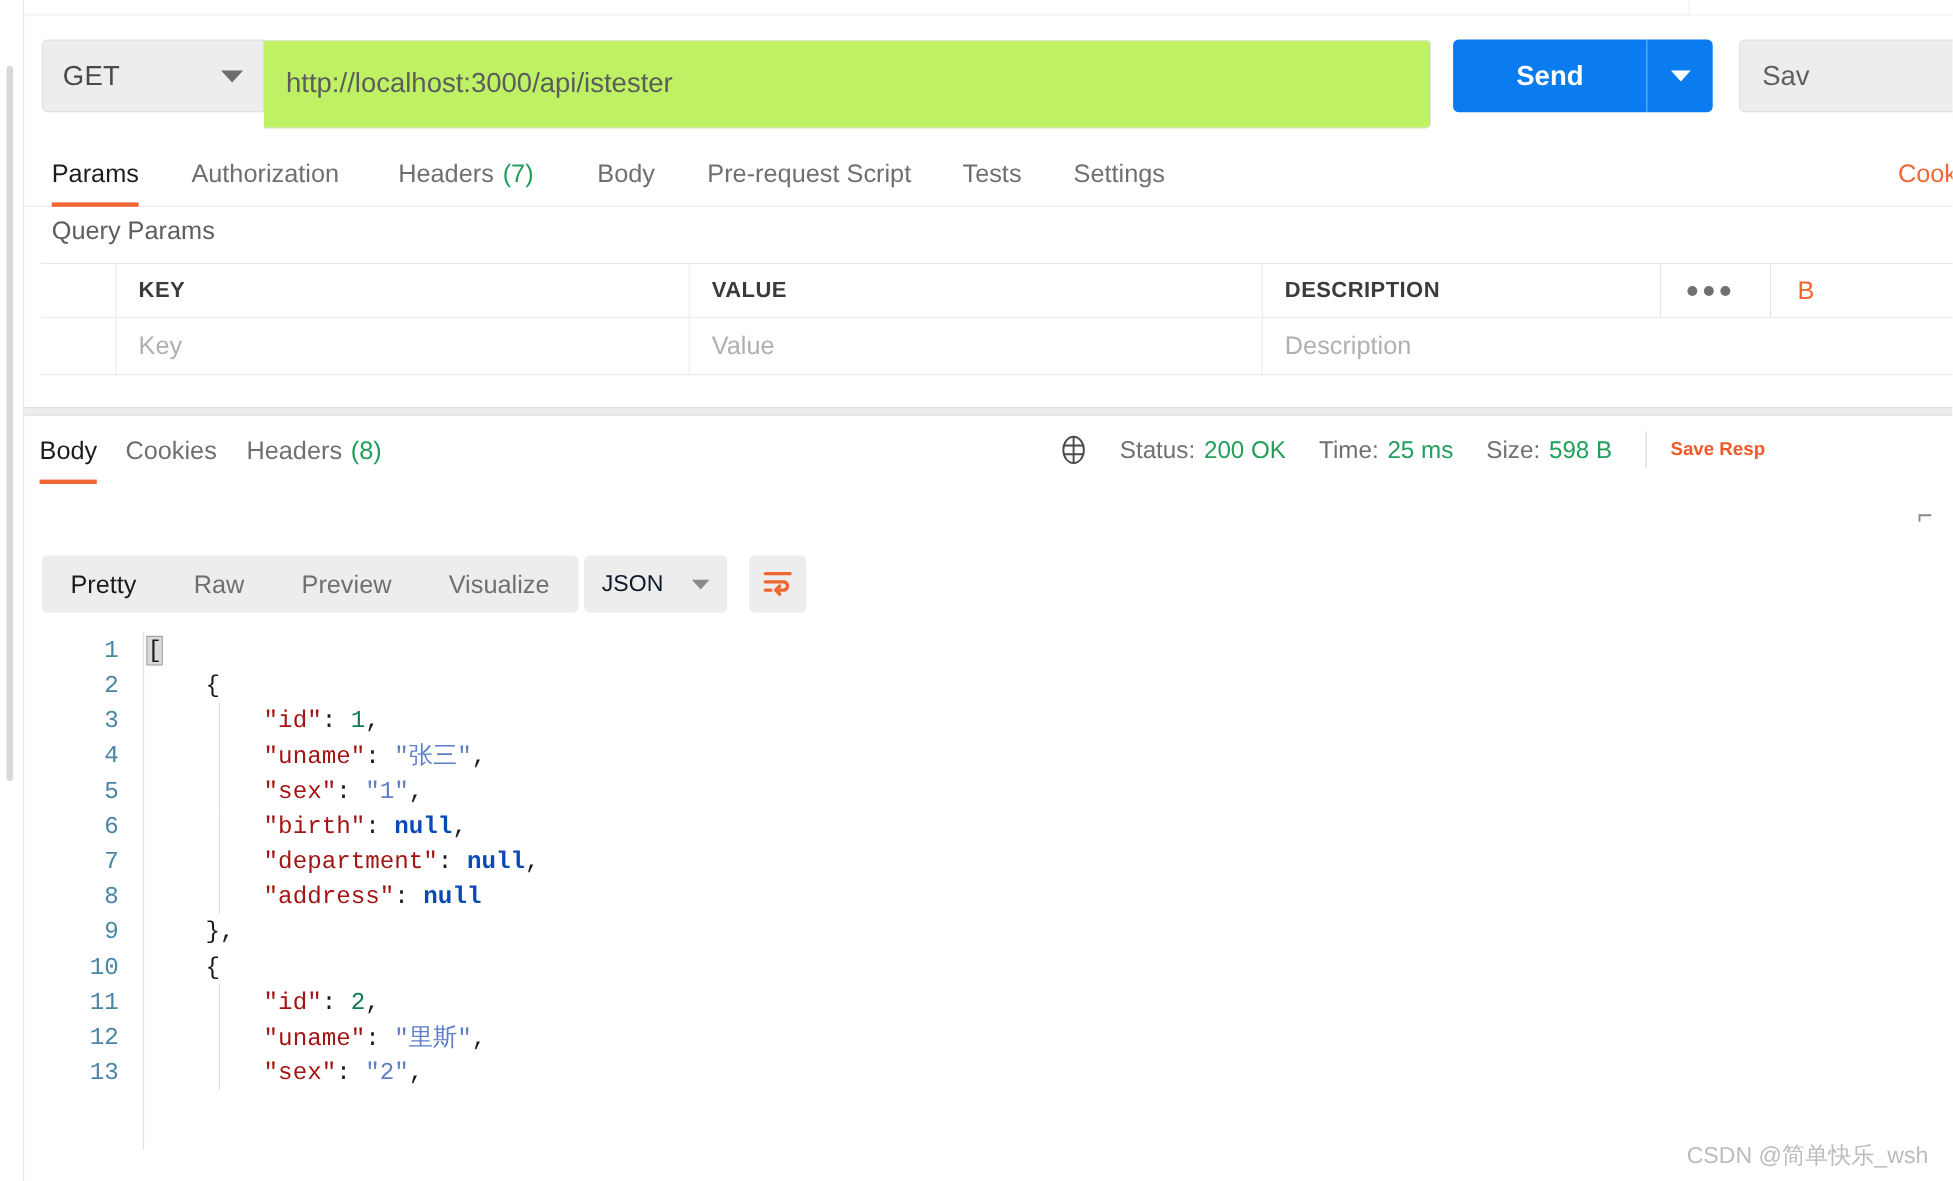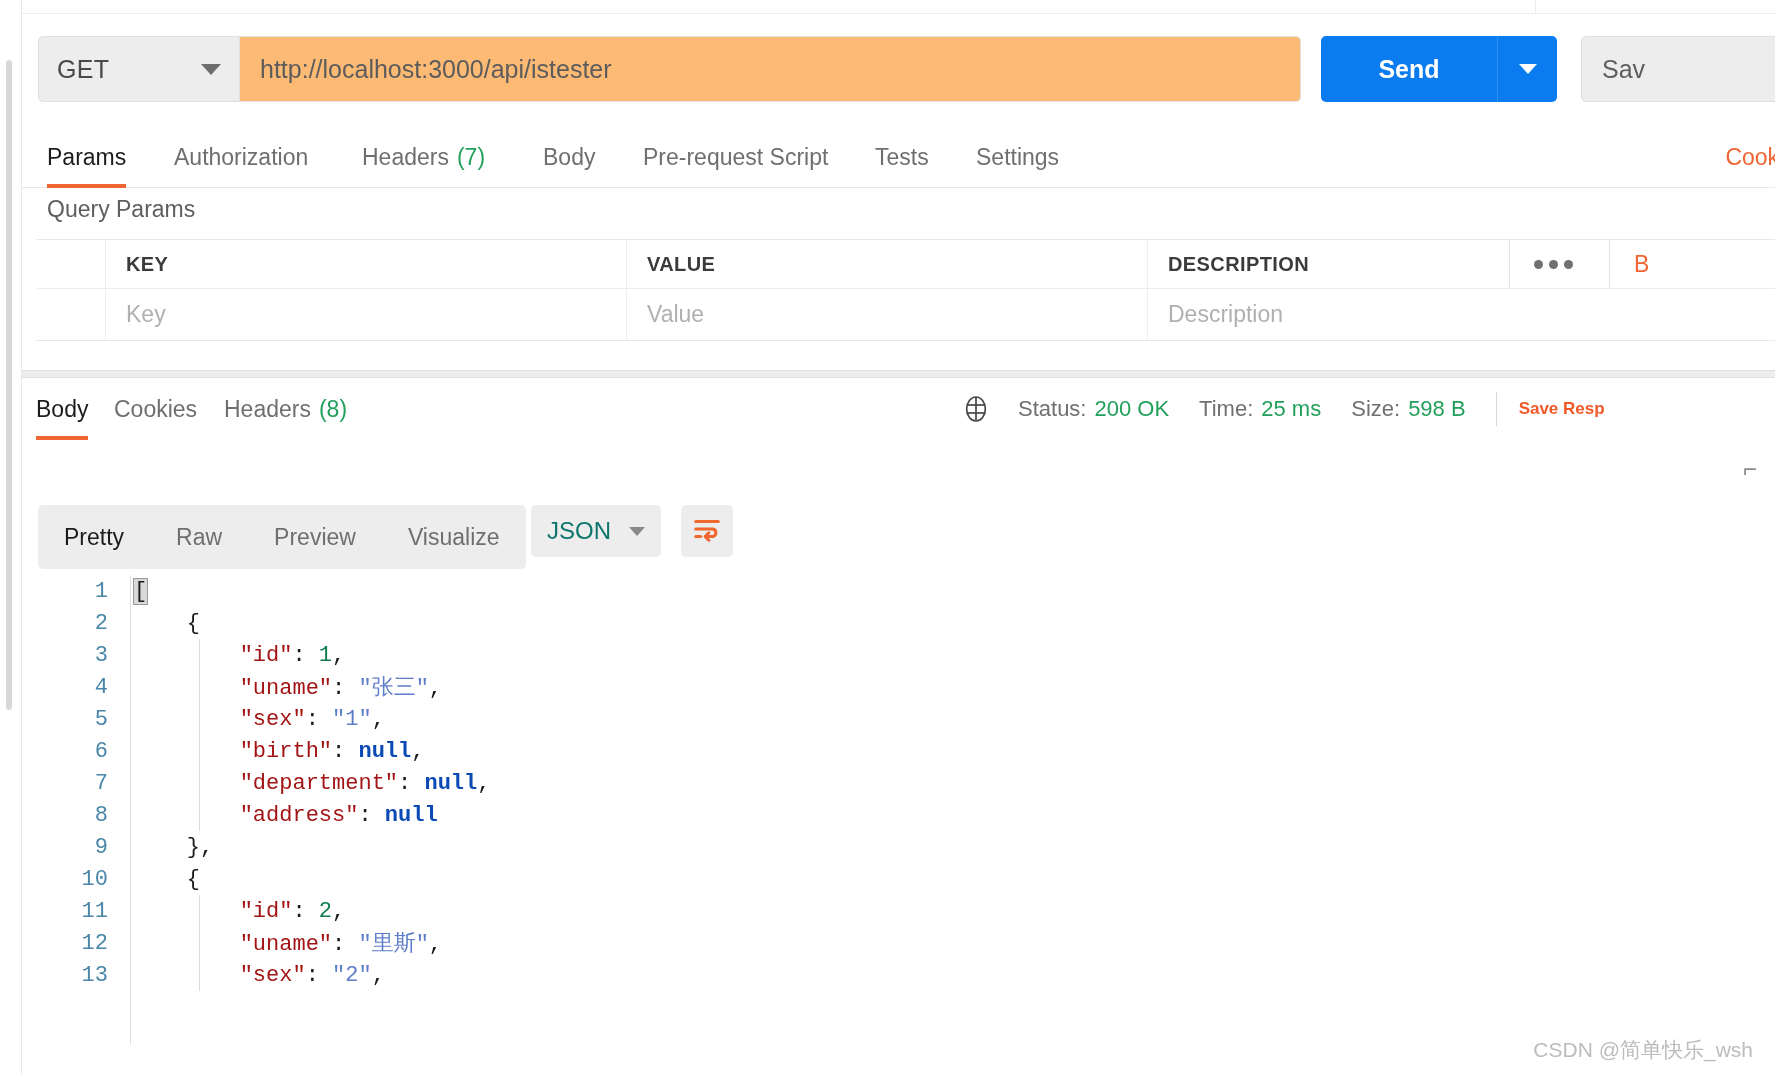--- a/index.html
+++ b/index.html
@@ -61,22 +61,22 @@
   }
   .method-caret {
     margin-left: auto;
     width: 0; height: 0;
     border-left: 10px solid transparent;
     border-right: 10px solid transparent;
     border-top: 11px solid #6d6d6d;
   }
   .url-box {
     position: absolute; left: 202px; top: 0;
-    width: 1061px; height: 66px;
-    background: #fdba74;
+    width: 1061px; height: 81px;
+    background: #bef264;
     border: 1px solid #e0e0e0;
     border-left: none;
     border-radius: 0 5px 5px 0;
     display: flex; align-items: center;
     padding: 0 20px;
     cursor: text;
   }
   .url-text { font-size: 25px; color: #5c5c5c; }
 
   .send-btn {
@@ -248,39 +248,39 @@
     margin: 0 22px 0 0;
   }
   .save-resp {
     font-size: 17px; font-weight: bold; color: #f05a28;
     cursor: pointer; white-space: nowrap;
   }
 
   
   .fmt-group {
     position: absolute; left: 38px; top: 505px;
-    height: 64px;
+    height: 52px;
     background: #ededed; border-radius: 5px;
     display: flex; align-items: center;
   }
   .fmt-btn {
     padding: 0 26px; height: 52px;
     display: flex; align-items: center;
     font-size: 23px; color: #6f6f6f;
     cursor: pointer; white-space: nowrap;
   }
   .fmt-btn.active { color: #1c1c1c; }
   .json-select {
     position: absolute; left: 531px; top: 505px;
     width: 130px; height: 52px;
     background: #ededed; border-radius: 5px;
     display: flex; align-items: center; padding: 0 16px;
     cursor: pointer;
   }
-  .json-label { font-size: 24px; color: #0f766e; }
+  .json-label { font-size: 21px; color: #0f172a; }
   .json-caret {
     margin-left: auto;
     width: 0; height: 0;
     border-left: 8px solid transparent;
     border-right: 8px solid transparent;
     border-top: 9px solid #8a8a8a;
   }
   .wrap-btn {
     position: absolute; left: 681px; top: 505px;
     width: 52px; height: 52px;

